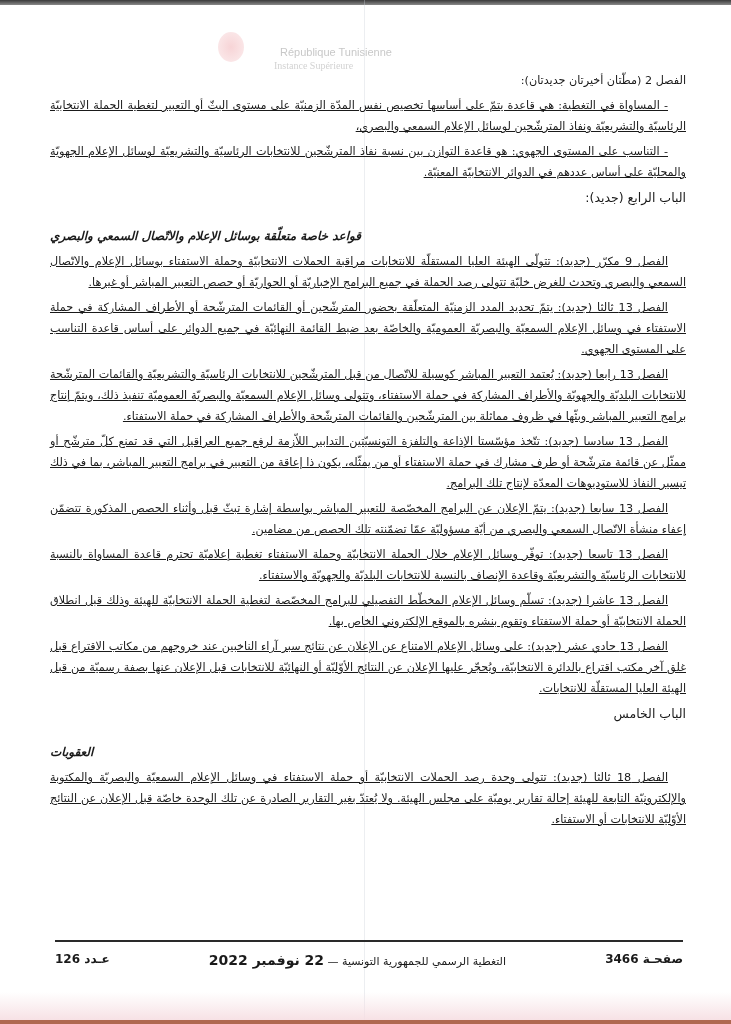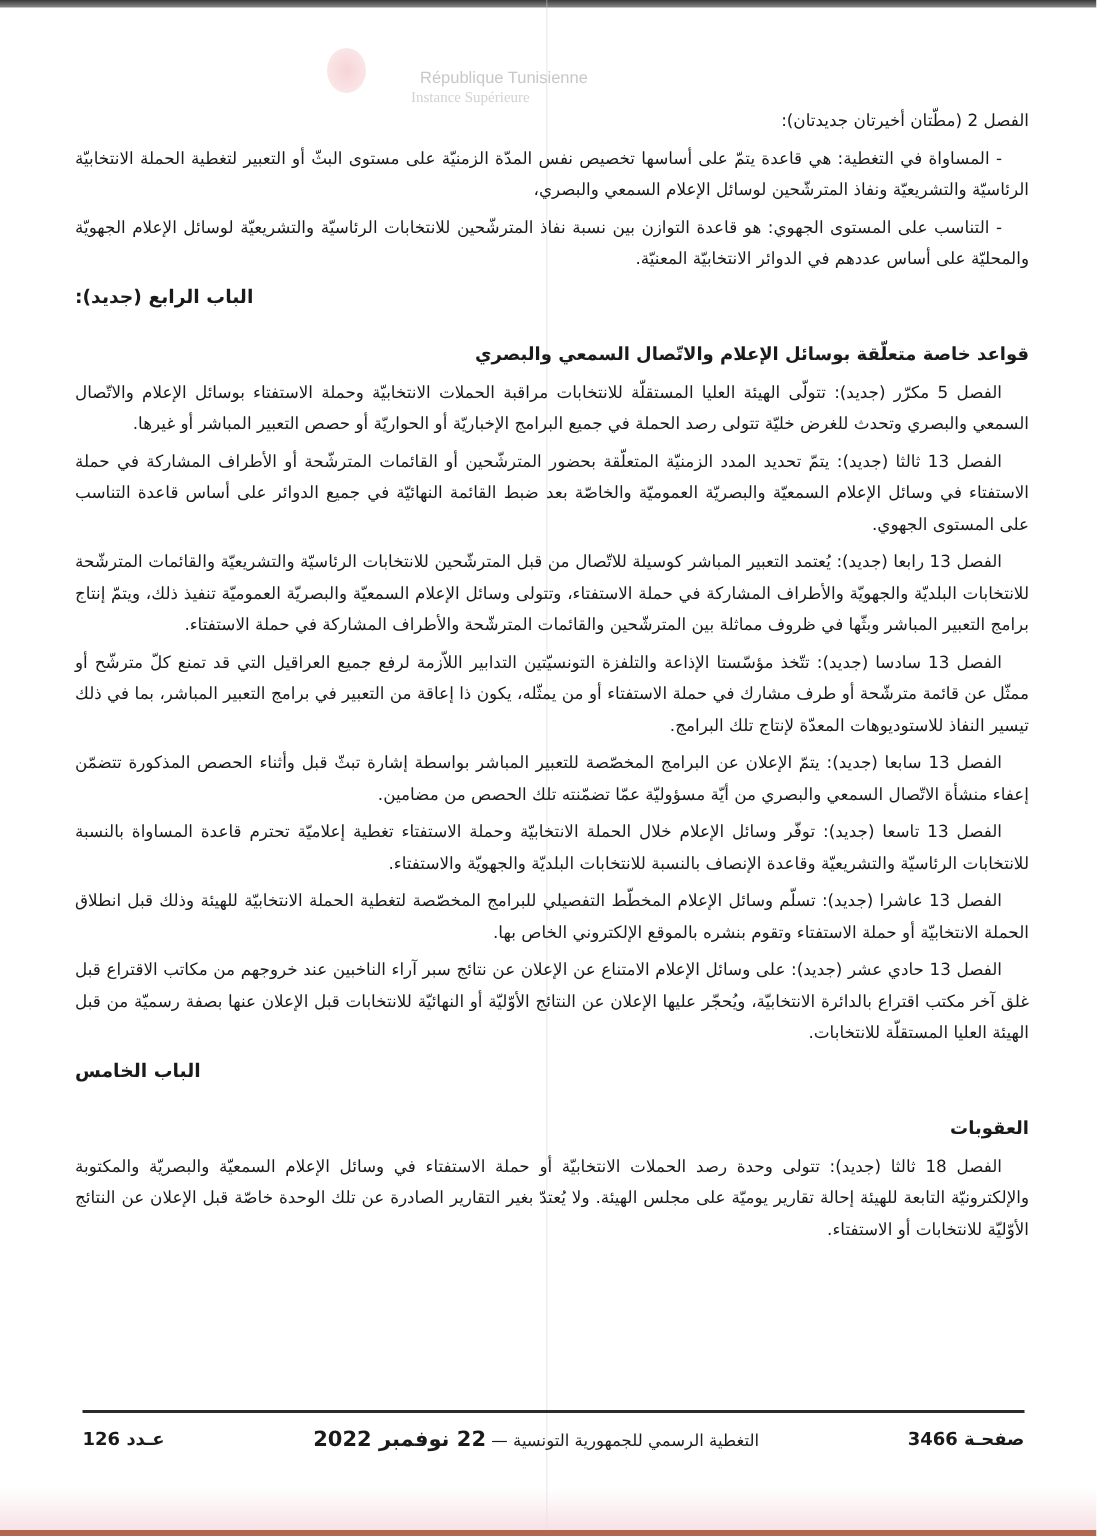--- a/index.html
+++ b/index.html
@@ -73,32 +73,34 @@
       direction: rtl;
       text-align: justify;
       font-size: 11.2px;
       line-height: 21px;
     }
     .page p {
       margin: 0 0 4px 0;
     }
     .indent {
       text-indent: 18px;
+      text-decoration: underline;
     }
     .heading {
-      text-align: left;
-      font-weight: bold;
+      text-align: right;
+      font-weight: normal;
       font-size: 12.5px;
       margin: 4px 0 2px 0;
     }
     .subheading {
-      text-align: right;
+      text-align: left;
       font-weight: bold;
       font-size: 12px;
       margin: 18px 0 4px 0;
+      font-style: italic;
     }
     .footer-rule {
       position: absolute;
       top: 940px;
       left: 55px;
       width: 628px;
       height: 2px;
       background: #2a2a2a;
     }
     .footer {
@@ -149,21 +151,21 @@
 <div class="fold"></div>
 
 <div class="page">
   <p>الفصل 2 (مطّتان أخيرتان جديدتان):</p>
   <p class="indent">- المساواة في التغطية: هي قاعدة يتمّ على أساسها تخصيص نفس المدّة الزمنيّة على مستوى البثّ أو التعبير لتغطية الحملة الانتخابيّة الرئاسيّة والتشريعيّة ونفاذ المترشّحين لوسائل الإعلام السمعي والبصري،</p>
   <p class="indent">- التناسب على المستوى الجهوي: هو قاعدة التوازن بين نسبة نفاذ المترشّحين للانتخابات الرئاسيّة والتشريعيّة لوسائل الإعلام الجهويّة والمحليّة على أساس عددهم في الدوائر الانتخابيّة المعنيّة.</p>
 
   <div class="heading">الباب الرابع (جديد):</div>
   <div class="subheading">قواعد خاصة متعلّقة بوسائل الإعلام والاتّصال السمعي والبصري</div>
 
-  <p class="indent">الفصل 5 مكرّر (جديد): تتولّى الهيئة العليا المستقلّة للانتخابات مراقبة الحملات الانتخابيّة وحملة الاستفتاء بوسائل الإعلام والاتّصال السمعي والبصري وتحدث للغرض خليّة تتولى رصد الحملة في جميع البرامج الإخباريّة أو الحواريّة أو حصص التعبير المباشر أو غيرها.</p>
+  <p class="indent">الفصل 9 مكرّر (جديد): تتولّى الهيئة العليا المستقلّة للانتخابات مراقبة الحملات الانتخابيّة وحملة الاستفتاء بوسائل الإعلام والاتّصال السمعي والبصري وتحدث للغرض خليّة تتولى رصد الحملة في جميع البرامج الإخباريّة أو الحواريّة أو حصص التعبير المباشر أو غيرها.</p>
   <p class="indent">الفصل 13 ثالثا (جديد): يتمّ تحديد المدد الزمنيّة المتعلّقة بحضور المترشّحين أو القائمات المترشّحة أو الأطراف المشاركة في حملة الاستفتاء في وسائل الإعلام السمعيّة والبصريّة العموميّة والخاصّة بعد ضبط القائمة النهائيّة في جميع الدوائر على أساس قاعدة التناسب على المستوى الجهوي.</p>
   <p class="indent">الفصل 13 رابعا (جديد): يُعتمد التعبير المباشر كوسيلة للاتّصال من قبل المترشّحين للانتخابات الرئاسيّة والتشريعيّة والقائمات المترشّحة للانتخابات البلديّة والجهويّة والأطراف المشاركة في حملة الاستفتاء، وتتولى وسائل الإعلام السمعيّة والبصريّة العموميّة تنفيذ ذلك، ويتمّ إنتاج برامج التعبير المباشر وبثّها في ظروف مماثلة بين المترشّحين والقائمات المترشّحة والأطراف المشاركة في حملة الاستفتاء.</p>
   <p class="indent">الفصل 13 سادسا (جديد): تتّخذ مؤسّستا الإذاعة والتلفزة التونسيّتين التدابير اللاّزمة لرفع جميع العراقيل التي قد تمنع كلّ مترشّح أو ممثّل عن قائمة مترشّحة أو طرف مشارك في حملة الاستفتاء أو من يمثّله، يكون ذا إعاقة من التعبير في برامج التعبير المباشر، بما في ذلك تيسير النفاذ للاستوديوهات المعدّة لإنتاج تلك البرامج.</p>
   <p class="indent">الفصل 13 سابعا (جديد): يتمّ الإعلان عن البرامج المخصّصة للتعبير المباشر بواسطة إشارة تبثّ قبل وأثناء الحصص المذكورة تتضمّن إعفاء منشأة الاتّصال السمعي والبصري من أيّة مسؤوليّة عمّا تضمّنته تلك الحصص من مضامين.</p>
   <p class="indent">الفصل 13 تاسعا (جديد): توفّر وسائل الإعلام خلال الحملة الانتخابيّة وحملة الاستفتاء تغطية إعلاميّة تحترم قاعدة المساواة بالنسبة للانتخابات الرئاسيّة والتشريعيّة وقاعدة الإنصاف بالنسبة للانتخابات البلديّة والجهويّة والاستفتاء.</p>
   <p class="indent">الفصل 13 عاشرا (جديد): تسلّم وسائل الإعلام المخطّط التفصيلي للبرامج المخصّصة لتغطية الحملة الانتخابيّة للهيئة وذلك قبل انطلاق الحملة الانتخابيّة أو حملة الاستفتاء وتقوم بنشره بالموقع الإلكتروني الخاص بها.</p>
   <p class="indent">الفصل 13 حادي عشر (جديد): على وسائل الإعلام الامتناع عن الإعلان عن نتائج سبر آراء الناخبين عند خروجهم من مكاتب الاقتراع قبل غلق آخر مكتب اقتراع بالدائرة الانتخابيّة، ويُحجّر عليها الإعلان عن النتائج الأوّليّة أو النهائيّة للانتخابات قبل الإعلان عنها بصفة رسميّة من قبل الهيئة العليا المستقلّة للانتخابات.</p>
 
   <div class="heading">الباب الخامس</div>
   <div class="subheading">العقوبات</div>

